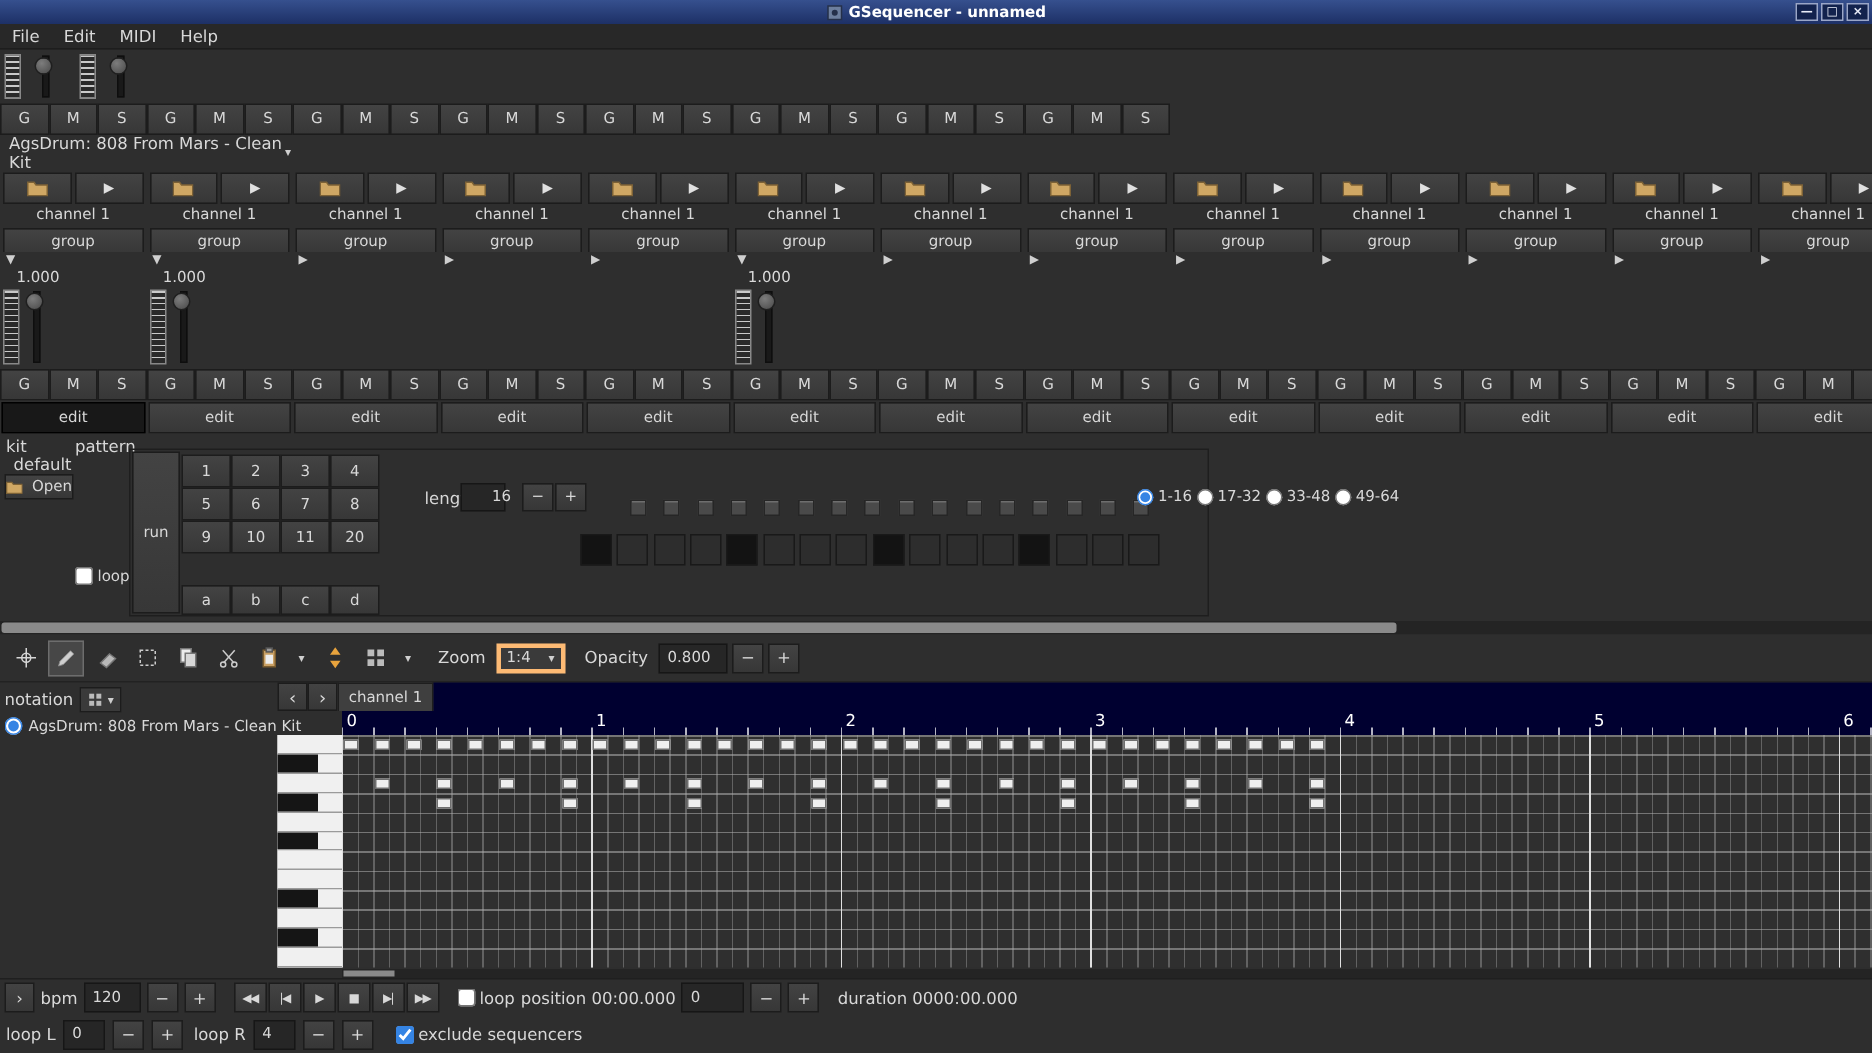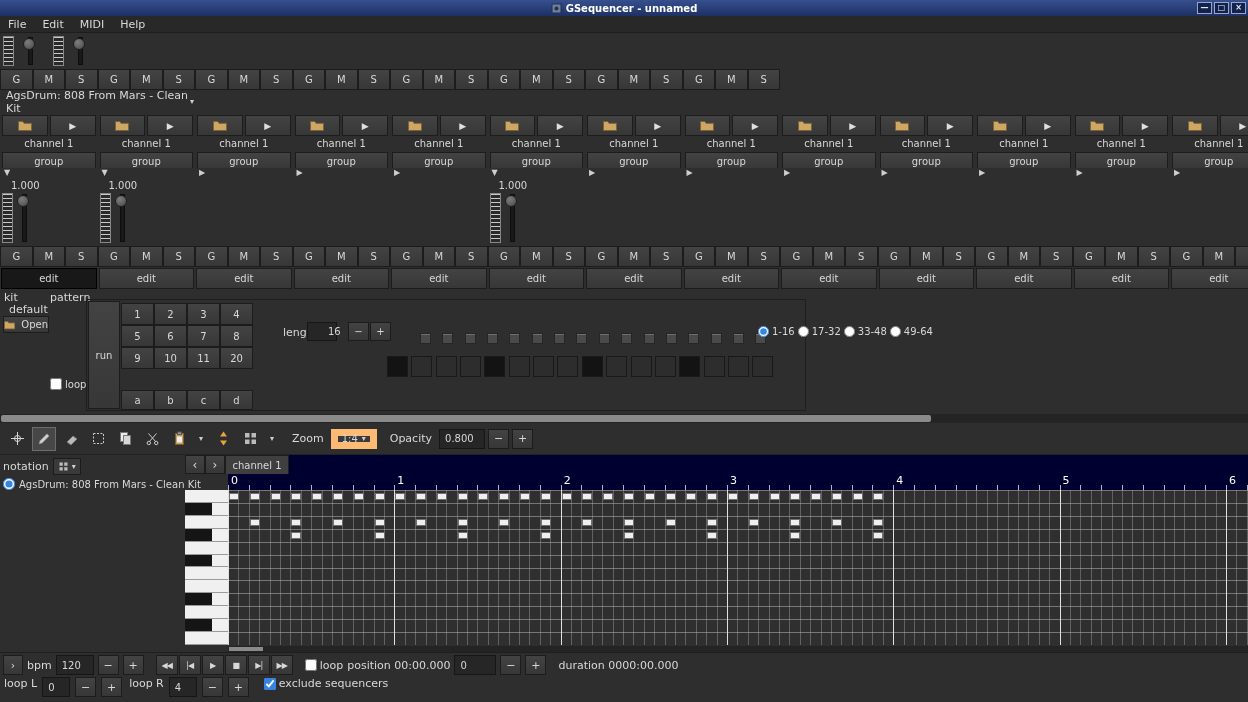--- a/index.html
+++ b/index.html
@@ -113,21 +113,21 @@
   .hscroll { position:absolute; top:414px; left:0; right:0; height:9px; background:#242424; }
   .hscroll-thumb { position:absolute; left:1px; top:1px; width:930px; height:7px; background:#8a8a8a; border-radius:2px; }
 
   
   .toolbar { position:absolute; top:423px; left:0; right:0; height:32px; background:#2e2e2e;
     border-bottom:1px solid #222; display:flex; align-items:center; padding-left:5px; gap:3px; }
   .tool { width:24px; height:24px; display:flex; align-items:center; justify-content:center; }
   .tool.narrow { width:14px; }
   .tool.selected { border:1px solid #6d6d6d; background:#474747; }
   .tb-label { margin-left:10px; margin-right:4px; font-size:11px; }
-  .zoom-select { width:46px; height:20px; background:#3a3a3a; border:7px solid #fdba74;
+  .zoom-select { width:46px; height:20px; background:#3a3a3a; border:3px solid #fdba74;
     display:flex; align-items:center; justify-content:space-between; padding:0 4px; font-size:10px; }
   .dd { font-size:8px; color:#cfcfcf; }
 
   
   .notation-panel-row { position:absolute; top:458px; left:3px; display:flex; align-items:center; gap:4px; }
   .nb-btn { display:flex; align-items:center; gap:3px; border:1px solid #1c1c1c; background:#3a3a3a; height:17px; padding:0 4px; }
   .machine-radio-row { position:absolute; top:478px; left:3px; display:flex; align-items:center; gap:4px; font-size:10px; }
   .tab-strip { position:absolute; top:455px; left:185px; right:0; height:19px; display:flex; }
   .tab-arrow { width:20px; height:19px; font-size:12px; }
   .tab { width:64px; height:19px; background:#3f3f3f; border:1px solid #1e1e1e; border-bottom:none;
@@ -150,21 +150,21 @@
   .roll-hscroll-thumb { position:absolute; left:1px; top:1px; width:34px; height:4px; background:#8a8a8a; }
 
   
   .transport-bar { position:absolute; top:652px; left:0; right:0; height:25px; background:#2e2e2e;
     border-top:1px solid #1f1f1f; display:flex; align-items:center; gap:4px; padding:0 3px; }
   .t-btn { width:22px; height:20px; font-size:8px; letter-spacing:-1px; }
   #transport-buttons { display:flex; gap:1px; margin-left:8px; }
   .exp-btn { width:20px; height:20px; font-size:11px; }
   .check { display:flex; align-items:center; gap:3px; }
   .loop-bar { position:absolute; top:677px; left:0; right:12px; height:25px; background:#2e2e2e;
-    display:flex; align-items:flex-start; gap:5px; padding:0 4px; }
+    display:flex; align-items:center; gap:5px; padding:0 4px; }
   svg { display:block; }
 </style>
 </head>
 <body>
 
 <div class="titlebar">
   <svg width="11" height="11" viewBox="0 0 11 11">
       <rect x="1" y="1" width="9" height="9" fill="#6d7f9e" stroke="#25304a"></rect>
       <circle cx="5.5" cy="5.5" r="2" fill="#25304a"></circle>
     </svg>

